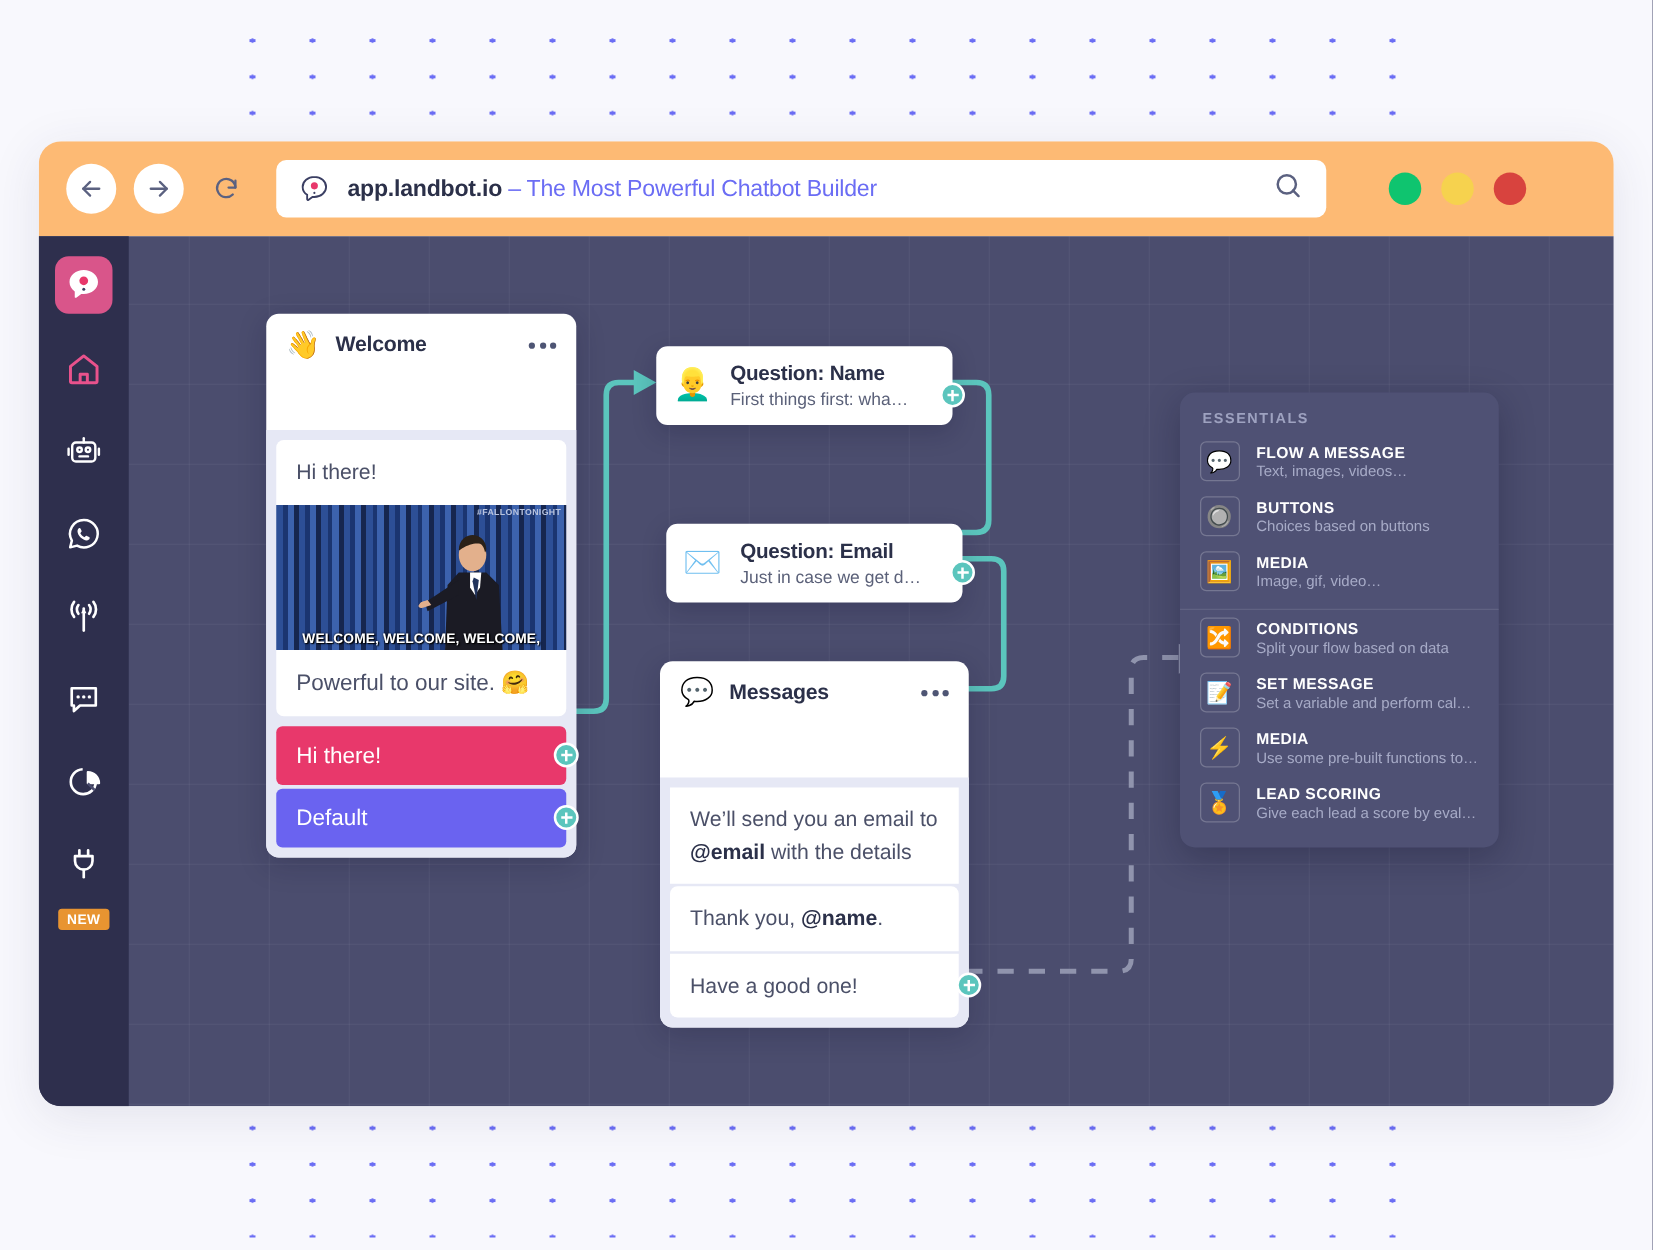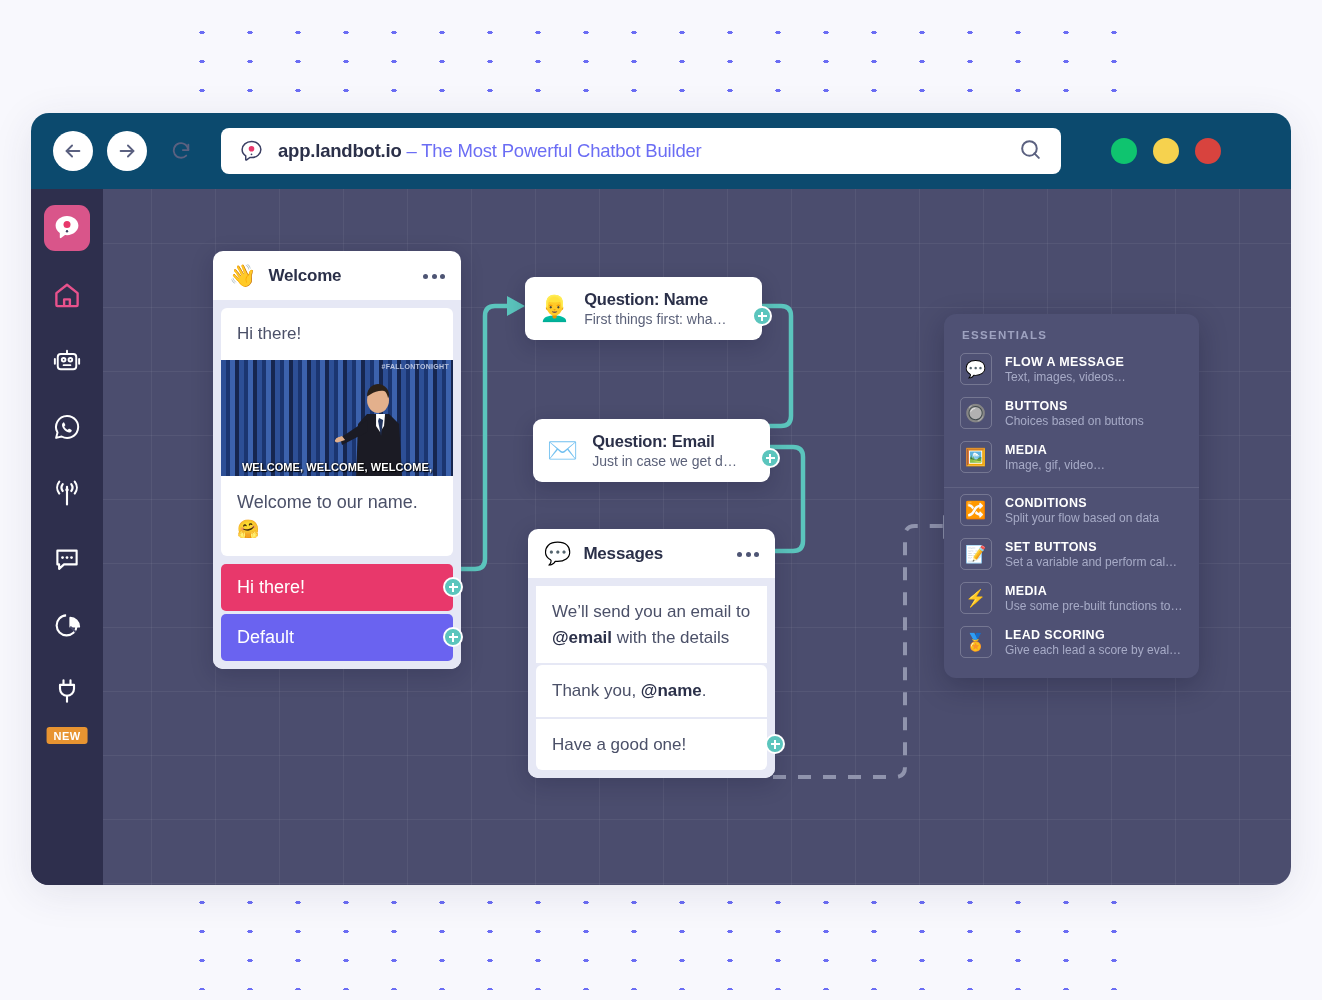--- a/index.html
+++ b/index.html
@@ -29,21 +29,21 @@
     position: absolute;
     left: 31px; top: 113px;
     width: 1260px; height: 772px;
     border-radius: 18px;
     overflow: hidden;
     box-shadow: 0 8px 40px rgba(50,50,93,.10);
     z-index: 2;
   }
   .chrome-bar {
     height: 76px;
-    background: #0c4a6e;
+    background: #fdba74;
     display: flex;
     align-items: center;
     padding: 0 22px;
     gap: 14px;
   }
   .nav-btn {
     width: 40px; height: 40px;
     border-radius: 50%;
     background: #fff;
     display: flex; align-items: center; justify-content: center;
@@ -169,20 +169,21 @@
     font-size: 17px; font-weight: 700; color: #2b3049;
     letter-spacing: -.2px;
   }
   .dots-menu { margin-left: auto; display: flex; gap: 3.5px; }
   .dots-menu i { width: 5px; height: 5px; border-radius: 50%; background: #4e5574; display: block; }
 
   .card-body {
     background: #e6e8f5;
     padding: 8px;
     border-radius: 0 0 10px 10px;
+    margin-top: 44px;
   }
   .bubble {
     background: #fff;
     padding: 13px 16px;
     font-size: 17px;
     color: #4b5068;
     line-height: 1.5;
   }
   .bubble + .bubble { margin-top: 2px; }
   .bubble b { color: #2b3049; font-weight: 700; }
@@ -467,21 +468,21 @@
               <path d="M42 34h9l-1 12-4 6-4-6z" fill="#fff"></path>
               <path d="M45 38l4 2-2 16-3-15z" fill="#21335c"></path>
               <path d="M33 40 L6 58 l2 7 L33 52z" fill="#1b1b24"></path>
               <path d="M8 56c-3 1-6 2-7 4-1 2 2 3 4 2l6-2z" fill="#e3b08c"></path>
               <path d="M6 57c-2 0-4 1-4 2s2 1 3 1" fill="#e3b08c"></path>
             </svg>
             <span class="tag">#FALLONTONIGHT</span>
             <span class="cap">WELCOME, WELCOME, WELCOME,</span>
           </div>
 
-          <div class="bubble r-bot" style="font-size:18px;">Welcome to our name. 🤗</div>
+          <div class="bubble r-bot" style="font-size:18px;">Powerful to our site. 🤗</div>
 
           <div style="margin-top:8px;">
             <div class="choice pink">
               <span>Hi there!</span>
               <span class="plus" style="right:-10px; top:50%; transform:translateY(-50%);"></span>
             </div>
             <div class="choice purple">
               <span>Default</span>
               <span class="plus" style="right:-10px; top:50%; transform:translateY(-50%);"></span>
             </div>
@@ -566,21 +567,21 @@
           <span class="p-icon">🔀</span>
           <span class="p-txt">
             <span class="p-title" style="display:block">CONDITIONS</span>
             <span class="p-sub" style="display:block">Split your flow based on data</span>
           </span>
         </div>
 
         <div class="panel-item">
           <span class="p-icon">📝</span>
           <span class="p-txt">
-            <span class="p-title" style="display:block">SET BUTTONS</span>
+            <span class="p-title" style="display:block">SET MESSAGE</span>
             <span class="p-sub" style="display:block">Set a variable and perform calcul…</span>
           </span>
         </div>
 
         <div class="panel-item">
           <span class="p-icon">⚡</span>
           <span class="p-txt">
             <span class="p-title" style="display:block">MEDIA</span>
             <span class="p-sub" style="display:block">Use some pre-built functions to …</span>
           </span>

